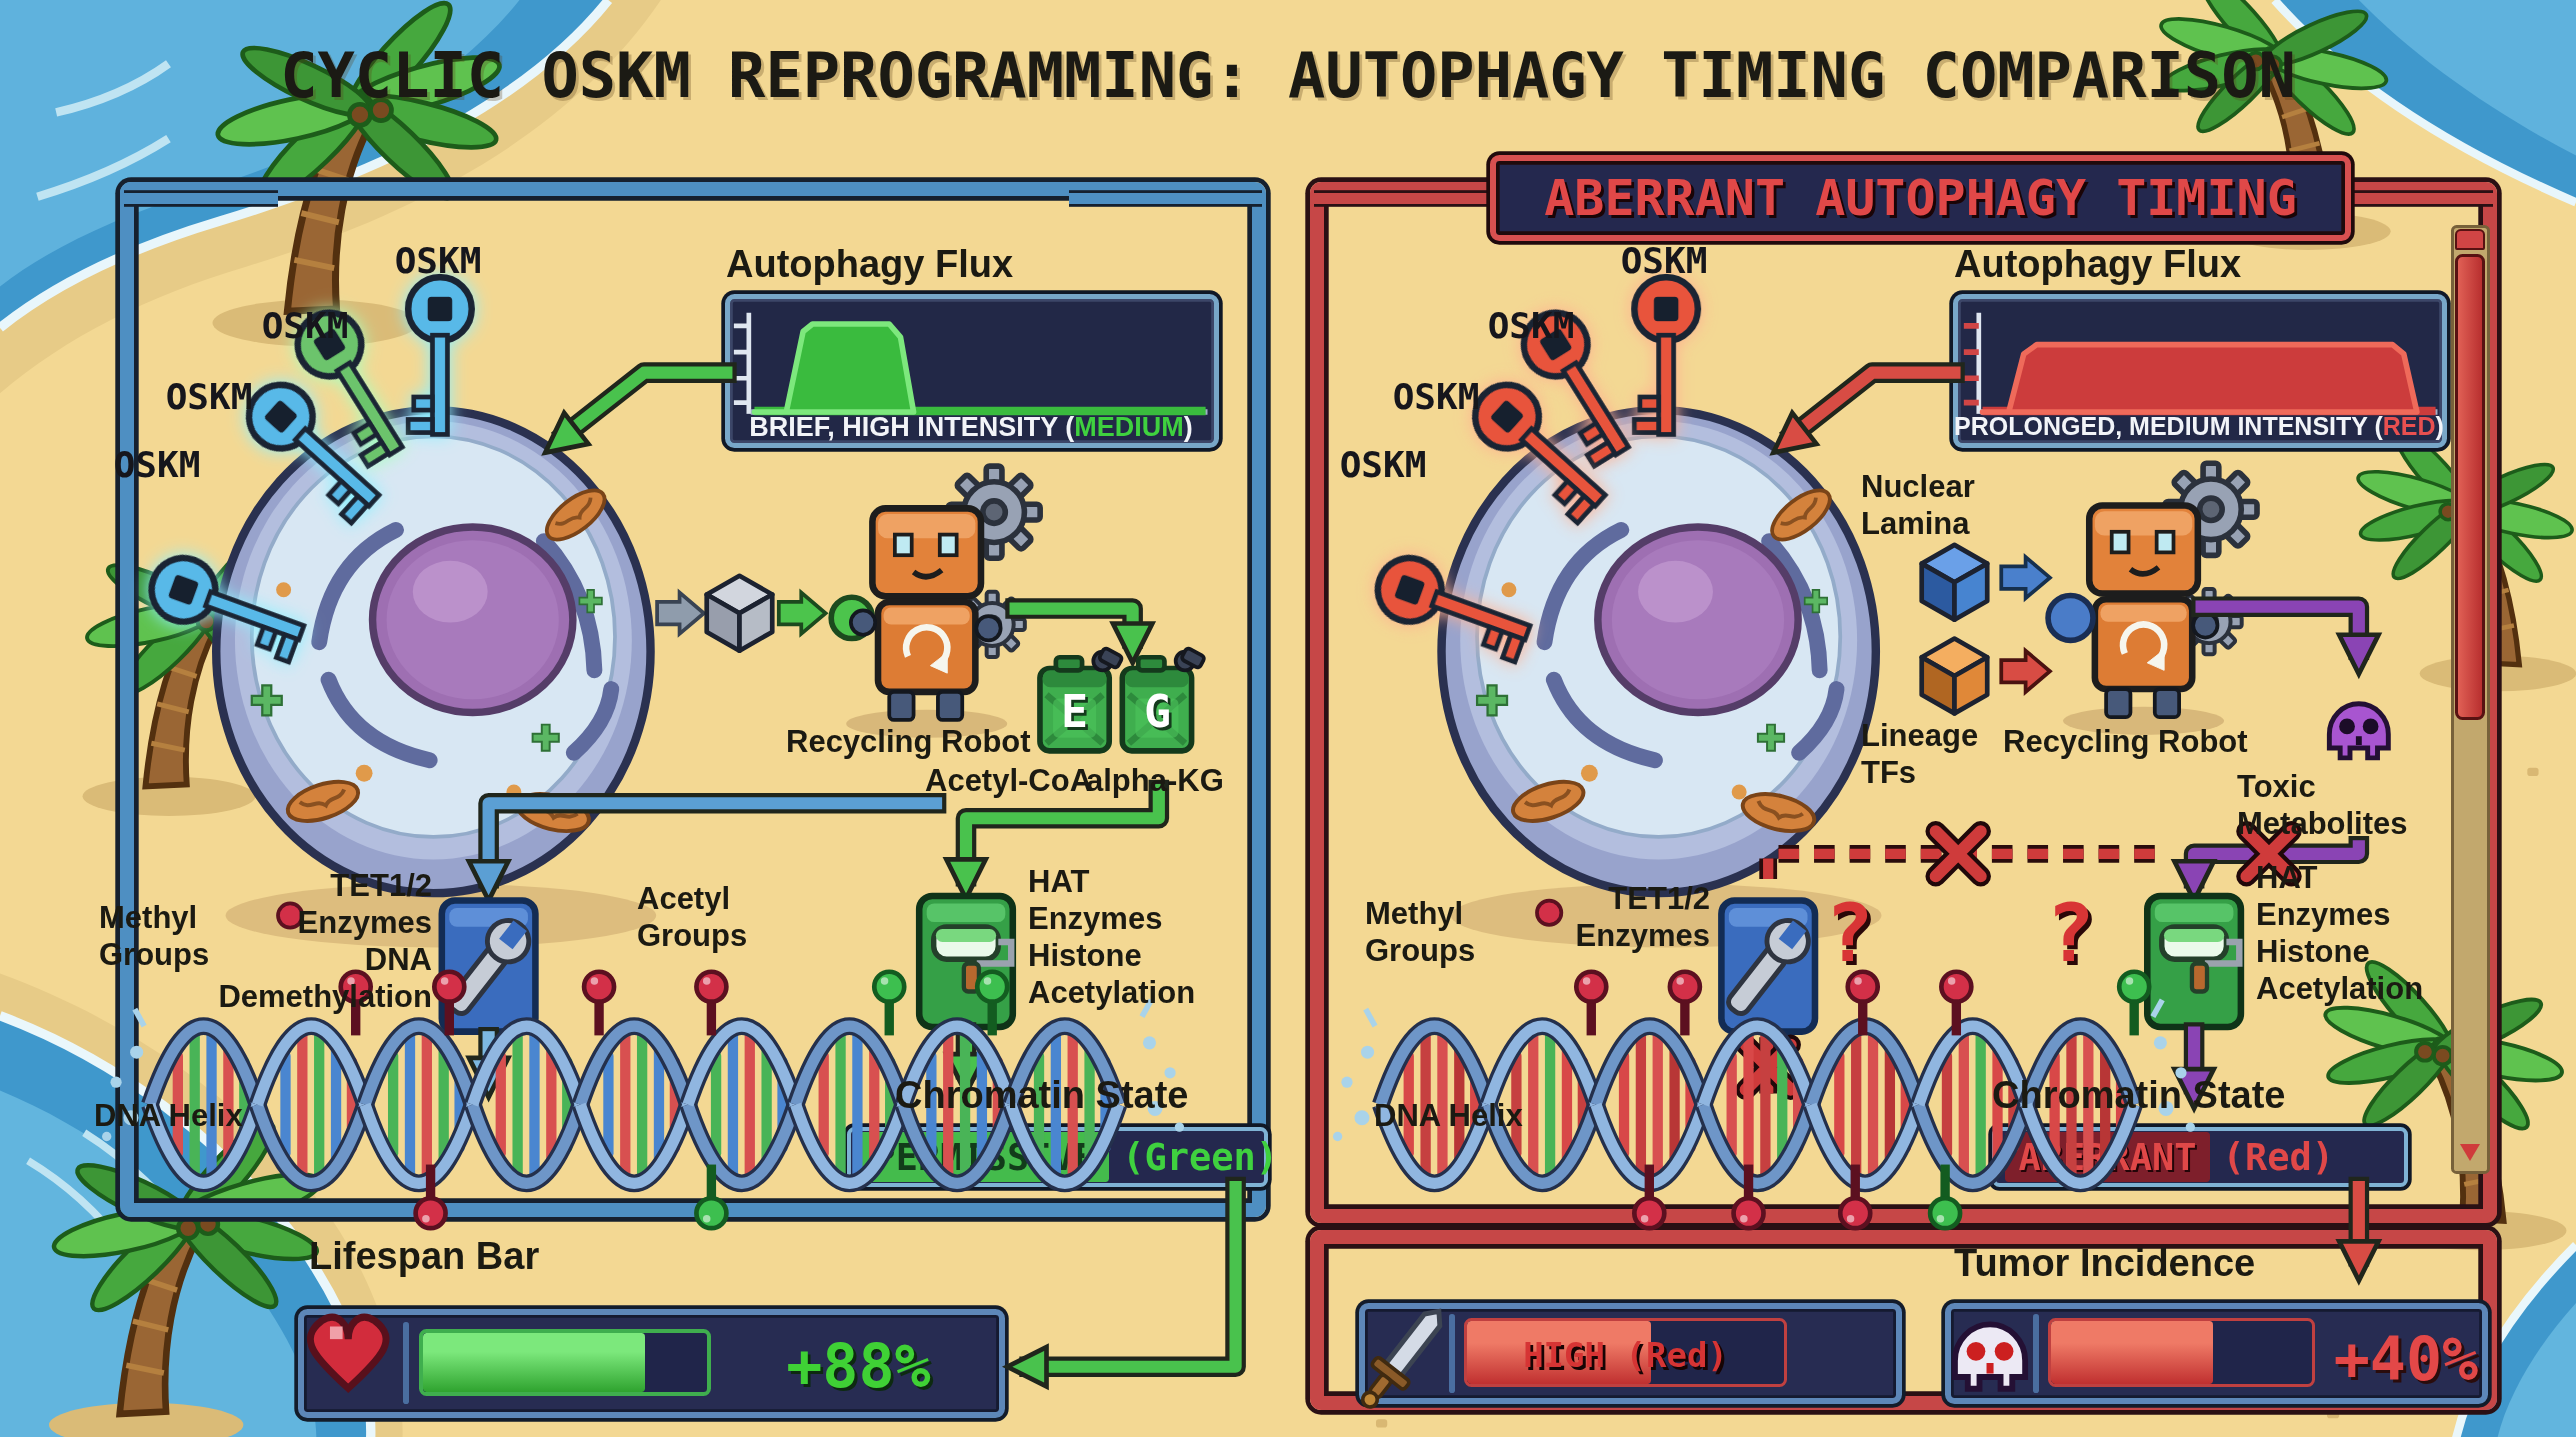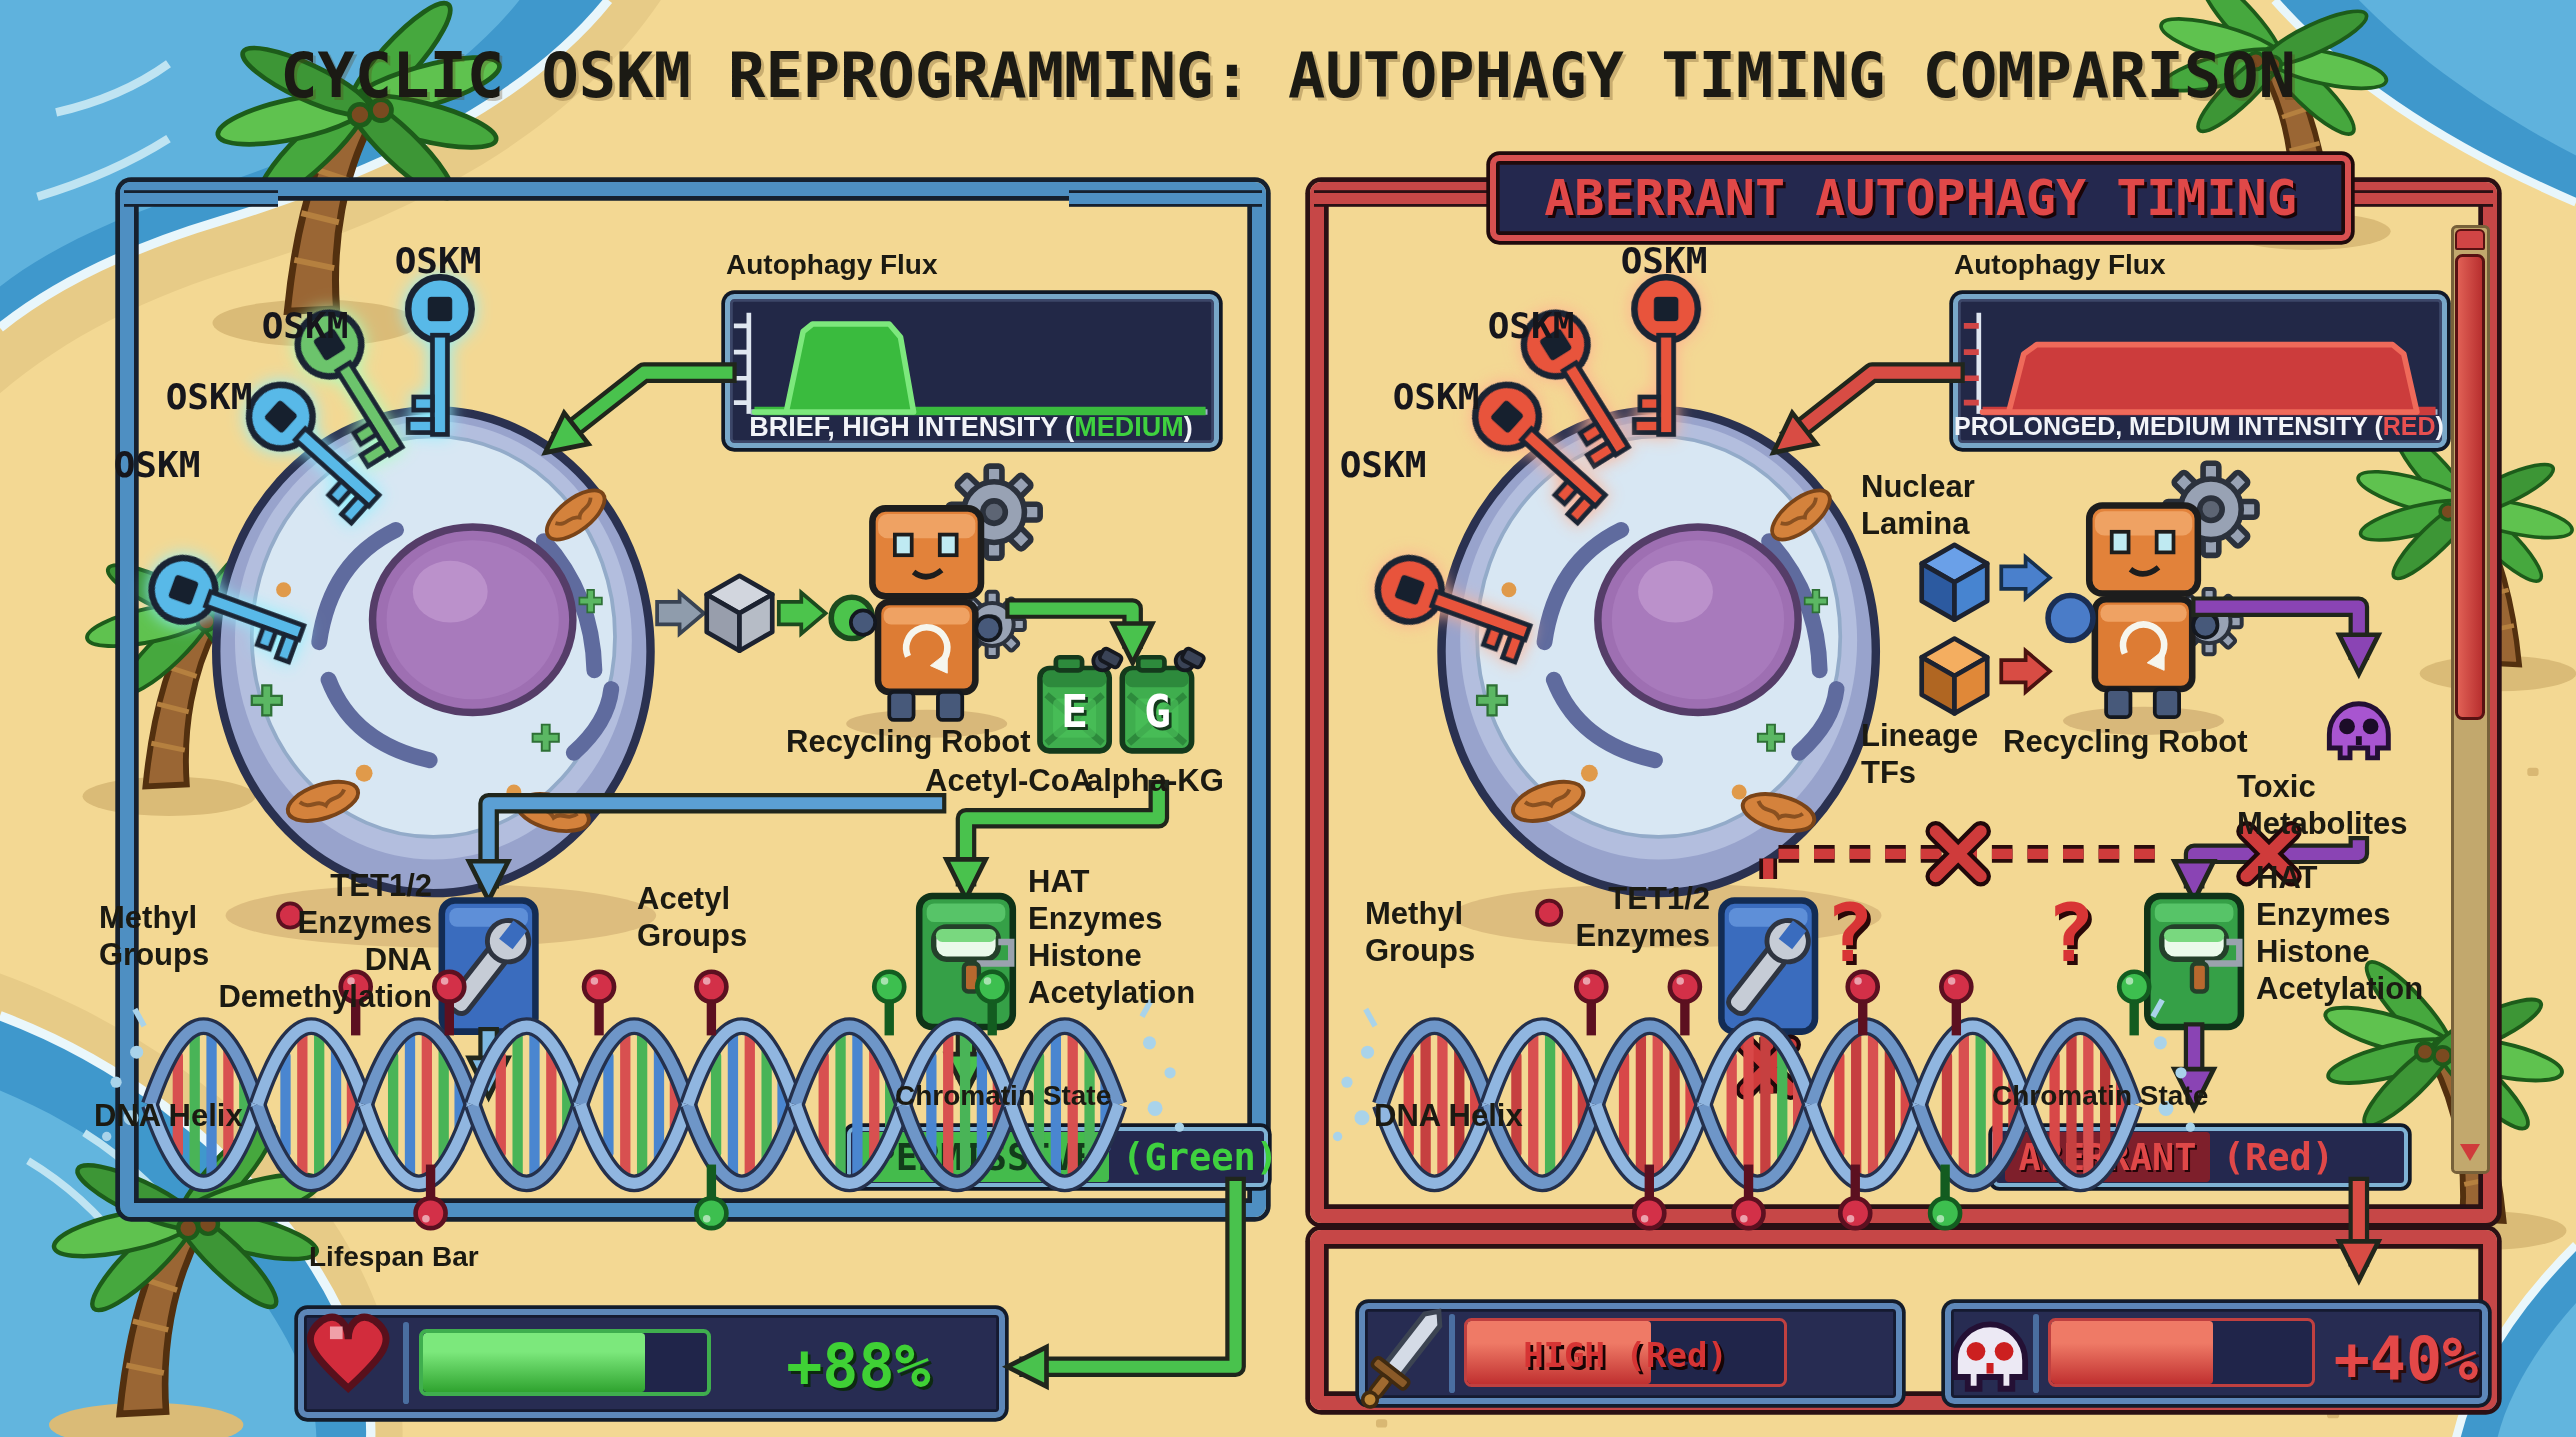--- a/index.html
+++ b/index.html
@@ -2,21 +2,21 @@
 <html style="font-size:15px"><head>
 <meta charset="utf-8">
 <style>
   *{box-sizing:border-box;margin:0;padding:0}
   html,body{width:2576px;height:1438px;overflow:hidden}
   body{font-family:"Liberation Sans",sans-serif;background:#f3d893}
   #stage{position:absolute;left:0;top:0;width:2576px;height:1438px;background:#f3d893;overflow:hidden}
   svg{position:absolute;left:0;top:0;overflow:visible}
   .title{position:absolute;left:0;top:39px;width:100%;text-align:center;font:700 62px "DejaVu Sans Mono",monospace;color:#1b1a14;text-shadow:2.8px 2.8px 0 rgba(90,60,20,.28);letter-spacing:0;z-index:4}
   .lbl{position:absolute;font:700 31px/37px "Liberation Sans",sans-serif;color:#1b1a12;text-align:left;z-index:4}
-  .lbl.big{font-size:28px;line-height:45px}
+  .lbl.big{font-size:38px;line-height:45px}
   .lbl.al{text-align:left}.lbl.ar{text-align:right}
   .oskm{position:absolute;width:140px;font:700 36px "DejaVu Sans Mono",monospace;color:#16161c;text-align:center;z-index:4}
   .panelL,.panelR{position:absolute;border-radius:11.2px;z-index:1}
   .panelL{border:14px solid #4e8fc2;box-shadow:0 0 0 4.7px #16202e,inset 0 0 0 4.7px #16202e}
   .panelR{border:14px solid #c64747;box-shadow:0 0 0 4.7px #2a1014,inset 0 0 0 4.7px #2a1014}
   .hdr{position:absolute;display:flex;align-items:center;justify-content:center;background:#24284e;border-radius:9.4px;font:700 50px "DejaVu Sans Mono",monospace;z-index:2}
   .hdrL{border:6.6px solid #63b0dc;box-shadow:0 0 0 3.7px #101826,inset 0 0 0 3.7px #101826;color:#41a7e8;text-shadow:2.8px 2.8px 0 #071018}
   .hdrR{border:6.6px solid #d85050;box-shadow:0 0 0 3.7px #200a0c,inset 0 0 0 3.7px #200a0c;color:#e04848;text-shadow:2.8px 2.8px 0 #1a0406}
   .sideline{position:absolute;height:11.2px;z-index:1}
   .slL{background:#4e8fc2;box-shadow:0 2.8px 0 #16202e,0 -2.8px 0 #16202e}
@@ -173,20 +173,21 @@
   </div>
 
   <div class="lbl big al" style="left:309px;top:1234px;width:374px">Lifespan Bar</div>
   <div class="statusbar" style="left:298px;top:1309px;width:707px;height:109px"></div>
   <div class="vdiv" style="left:403px;top:1322px;height:82px"></div>
   <div class="track trgreen" style="left:419px;top:1329px;width:292px;height:67px">
     <div class="fill fgreen" style="width: 78%;"></div>
   </div>
   <div class="pct pgreen" style="left:725px;top:1331px;width:267px">+88%</div>
 
+  <div class="lbl big al" style="left:1954px;top:1241px;width:431px">Tumor Incidence</div>
 
   <div class="statusbar" style="left:1359px;top:1303px;width:543px;height:101px"></div>
   <div class="vdiv" style="left:1449px;top:1314px;height:79px"></div>
   <div class="track trred" style="left:1464px;top:1318px;width:323px;height:69px">
     <div class="fill fred" style="width: 58%;"></div>
   </div>
   <div class="hightxt" style="left:1464px;top:1335px;width:323px">HIGH (Red)</div>
 
   <div class="statusbar" style="left:1945px;top:1303px;width:543px;height:101px"></div>
   <div class="vdiv" style="left:2033px;top:1314px;height:79px"></div>

